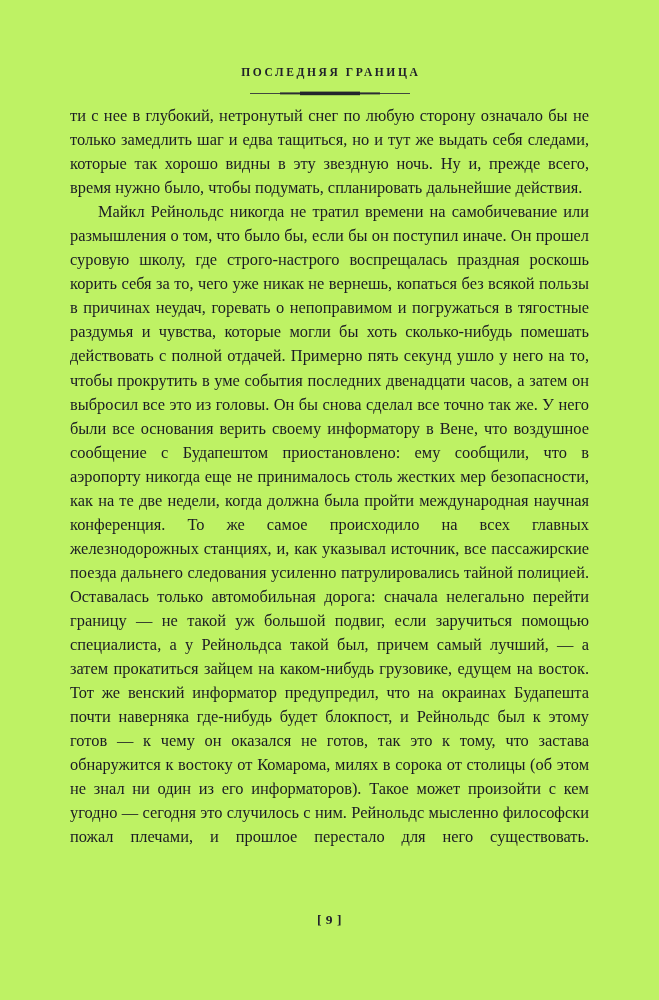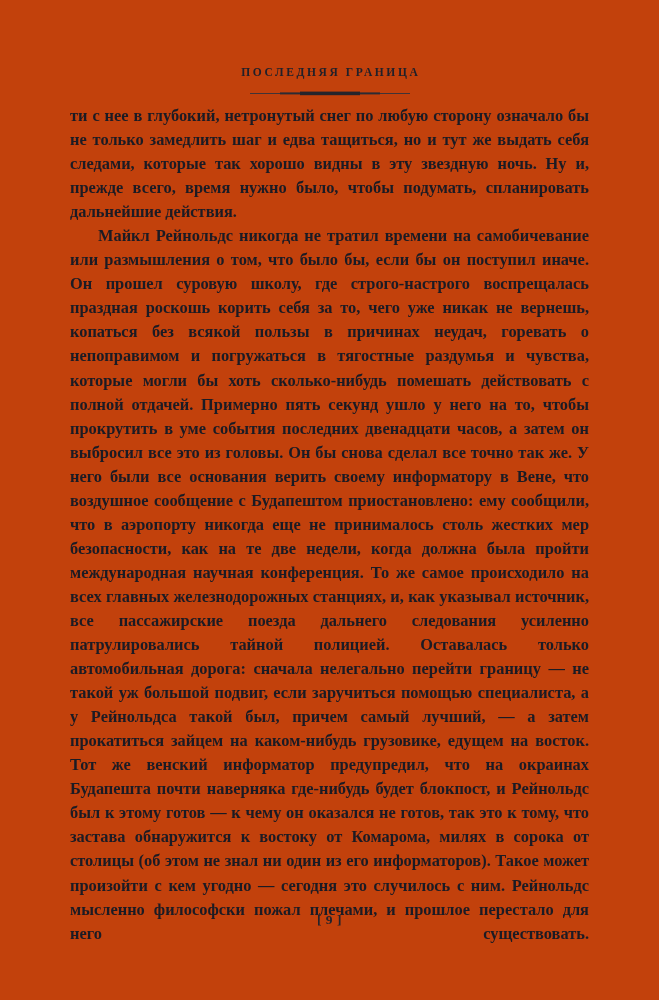--- a/index.html
+++ b/index.html
@@ -14,21 +14,21 @@
     font-family: "Liberation Serif", "DejaVu Serif", serif;
     color: #1a1a22;
     overflow: hidden;
   }
 
   .page {
     position: relative;
     width: 659px;
     height: 1000px;
     box-sizing: border-box;
-    background: #c2410c;
+    background: #bef264;
   }
 
   
   .running-head {
     position: absolute;
     top: 62px;
     left: 0;
     right: 0;
     text-align: center;
   }
@@ -53,21 +53,20 @@
     height: 7px;
   }
   .head-rule svg { display: block; }
 
   
   .text-block {
     position: absolute;
     top: 104px;
     left: 70px;
     width: 519px;
-    font-weight: bold;
   }
   .para {
     margin: 0;
     font-size: 16.4px;
     line-height: 24.05px;
     text-align: justify;
     text-justify: inter-word;
     color: #1b1b24;
     hyphens: manual;
     -webkit-hyphens: manual;

